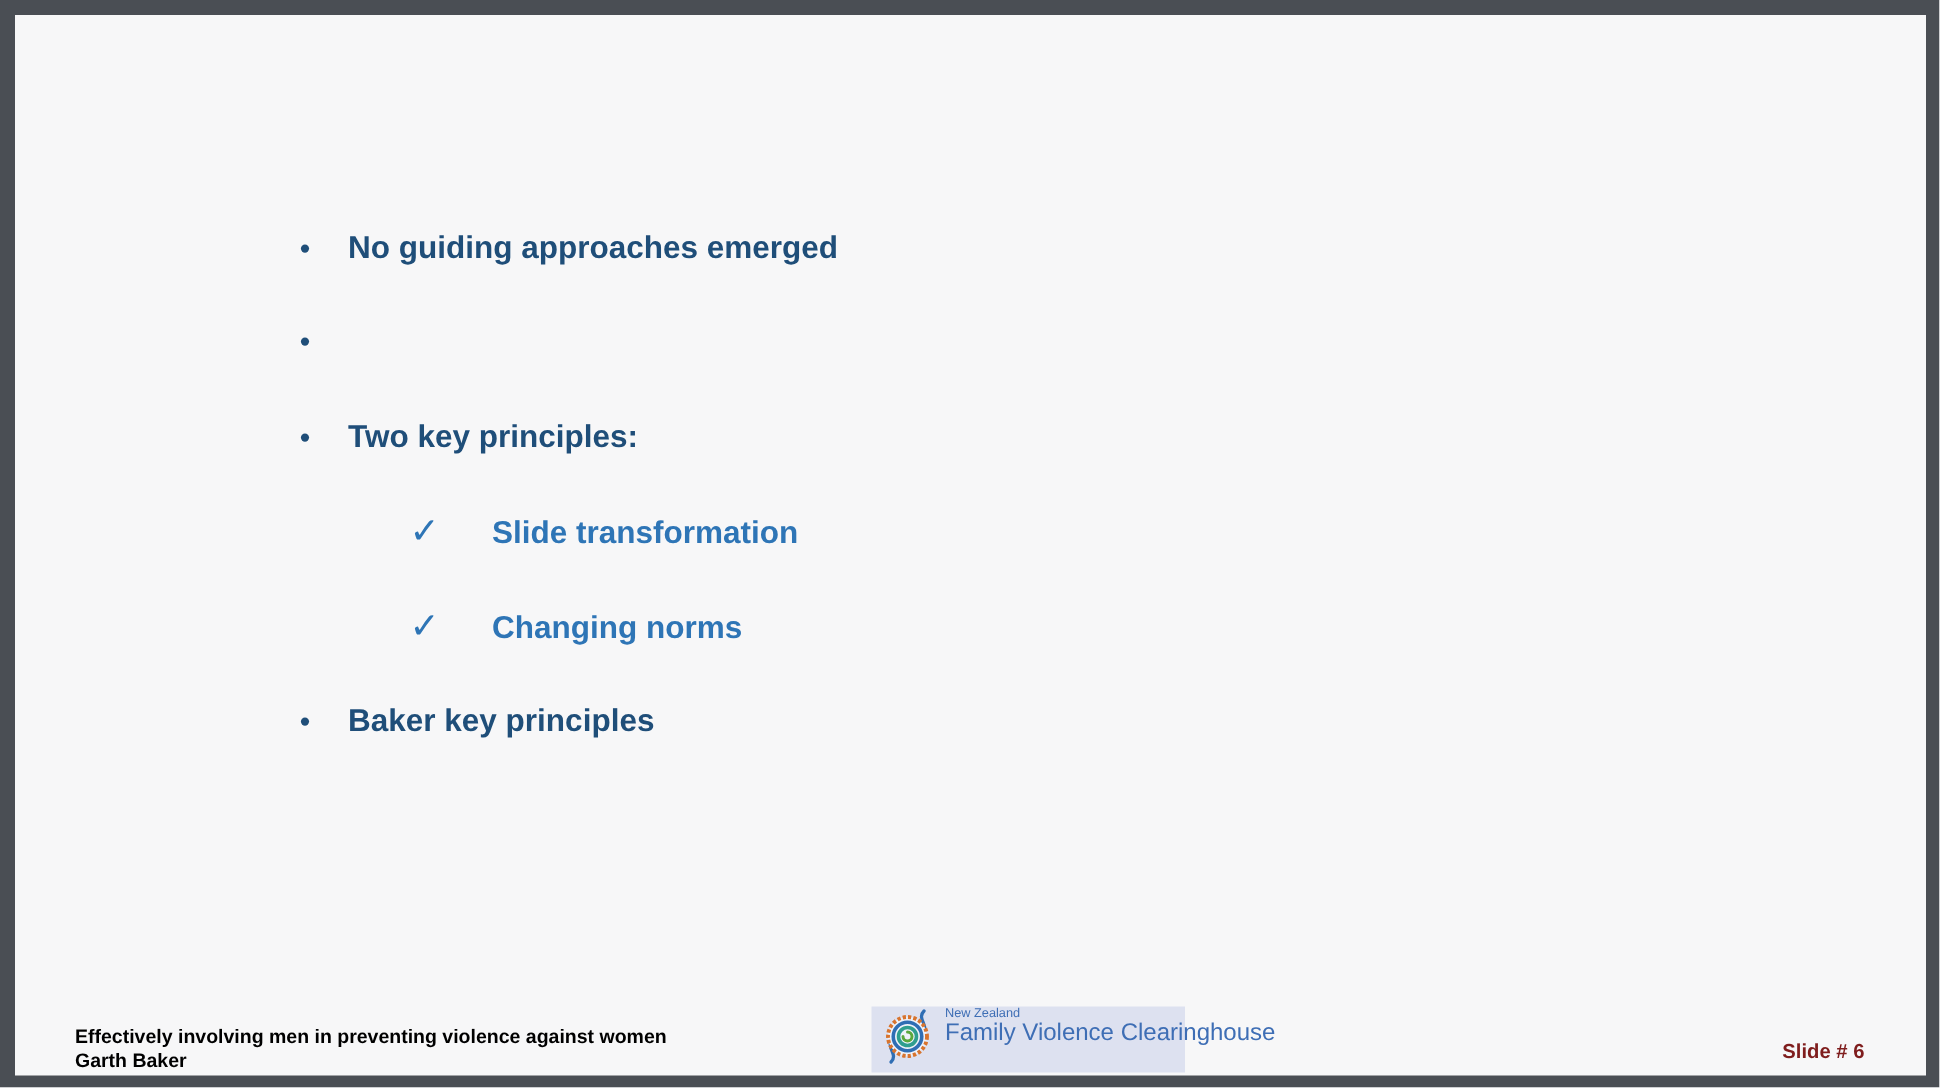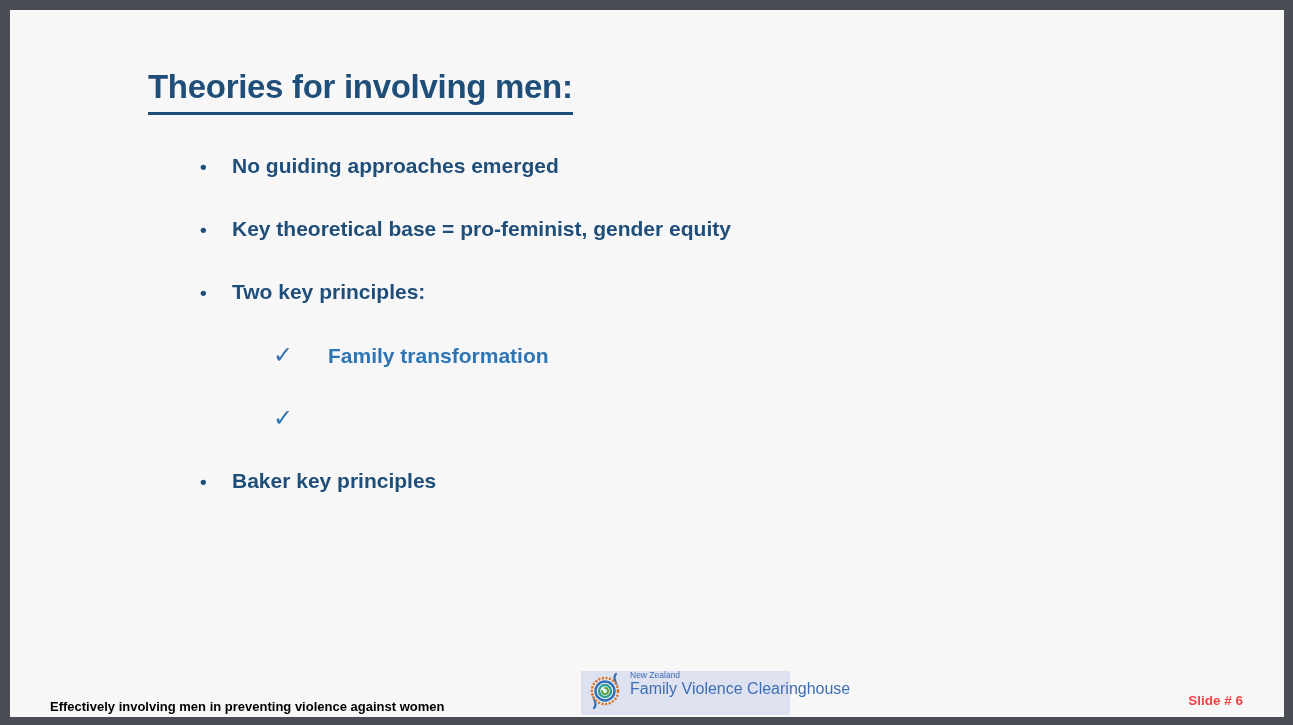--- a/index.html
+++ b/index.html
@@ -102,60 +102,60 @@
   }
   .logo-line1 { font-size: 8.5px; }
   .logo-line2 { font-size: 16px; white-space: nowrap; }
 
   .slide-number {
     position: absolute;
     right: 41px;
     bottom: 9px;
     font-size: 13.5px;
     font-weight: bold;
-    color: #ef4444;
+    color: #7f1d1d;
     line-height: 14px;
   }
 </style>
 </head>
 <body>
 
 <div class="frame">
   <div class="slide">
 
-    <h1 class="title">Theories for involving men:</h1>
 
     <div class="bullets" id="bullets">
         <div class="brow lvl1">
           <span class="marker">•</span>
           <span class="btext">No guiding approaches emerged</span>
         </div>
         <div class="brow lvl1">
           <span class="marker">•</span>
-          <span class="btext">Key theoretical base = pro-feminist, gender equity</span>
         </div>
         <div class="brow lvl1">
           <span class="marker">•</span>
           <span class="btext">Two key principles:</span>
         </div>
         <div class="brow lvl2">
           <span class="marker">✓</span>
-          <span class="btext">Family transformation</span>
+          <span class="btext">Slide transformation</span>
         </div>
         <div class="brow lvl2">
           <span class="marker">✓</span>
+          <span class="btext">Changing norms</span>
         </div>
         <div class="brow lvl1">
           <span class="marker">•</span>
           <span class="btext">Baker key principles</span>
         </div>
       </div>
 
     <div class="footer-left">
       <div>Effectively involving men in preventing violence against women</div>
+      <div>Garth Baker</div>
     </div>
 
     <div class="logo">
       <svg width="38" height="40" viewBox="0 0 38 40">
         <path d="M30 3 C 25 8, 33 12, 30 18" stroke="#2f6eb4" stroke-width="2.2" fill="none" stroke-linecap="round"></path>
         <path d="M8 37 C 13 32, 5 28, 8 22" stroke="#2f6eb4" stroke-width="2.2" fill="none" stroke-linecap="round"></path>
         <circle cx="19" cy="20" r="13" fill="#eef2fa" stroke="#d8742e" stroke-width="2.6" stroke-dasharray="2.2 1.4"></circle>
         <circle cx="19" cy="20" r="9.5" fill="none" stroke="#2f6eb4" stroke-width="2.4"></circle>
         <circle cx="19" cy="20" r="6" fill="none" stroke="#2f9e8f" stroke-width="2.4"></circle>
         <path d="M19 17 a3 3 0 1 1 -3 3" stroke="#5aa83c" stroke-width="2" fill="none" stroke-linecap="round"></path>

